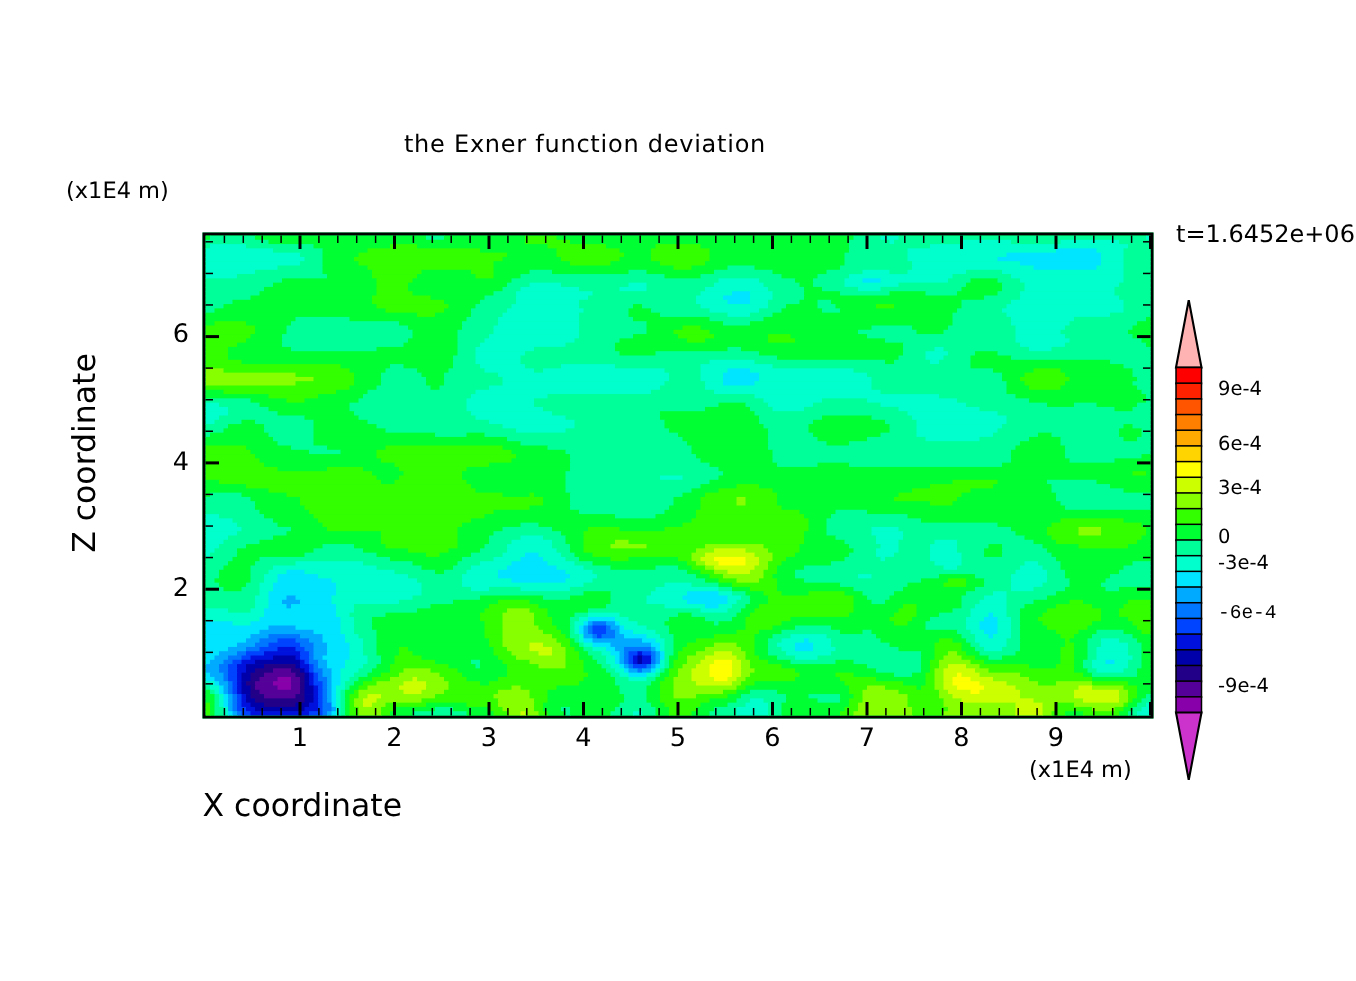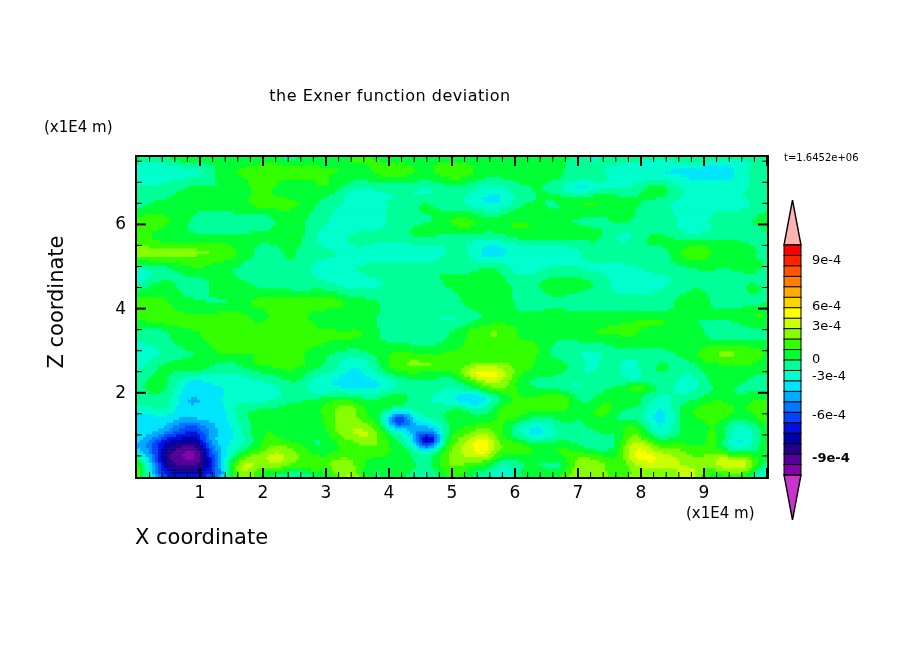--- a/index.html
+++ b/index.html
@@ -5,21 +5,21 @@
   html,body{margin:0;padding:0;background:#ffffff;}
   body{width:904px;height:654px;position:relative;overflow:hidden;
        font-family:"DejaVu Sans", sans-serif;color:#000;}
   .abs{position:absolute;}
   #plot-title{
     left:0;top:86px;width:780px;text-align:center;
     font-size:16px;letter-spacing:.5px;font-family:"DejaVu Sans", sans-serif;
   }
   #y-unit-label{left:44px;top:118px;font-size:15px;}
   #x-unit-label{left:686px;top:504px;font-size:15px;}
-  #time-label{left:784px;top:152px;font-size:10px;}
+  #time-label{left:784px;top:146px;font-size:16px;}
   #y-axis-title{
     left:-24px;top:290px;width:160px;text-align:center;
     font-size:21px;transform:rotate(-90deg);transform-origin:50% 50%;
   }
   #x-axis-title{left:135px;top:525px;width:634px;font-size:21px;}
   #plot-frame{left:135px;top:155px;width:634px;height:324px;
               border:2px solid #000;box-sizing:border-box;background:#00ff66;}
   #contour-svg{display:block;width:630px;height:320px;}
   .xtick-label{position:absolute;font-size:17px;text-align:center;width:30px;top:482px;}
   .ytick-label{position:absolute;font-size:17px;text-align:right;width:26px;left:100px;}
@@ -2751,20 +2751,20 @@
       <rect x="6" y="212.27" width="17" height="10.75" fill="#0044ff" stroke="#000" stroke-width="1"></rect>
       <rect x="6" y="222.73" width="17" height="10.75" fill="#0011dd" stroke="#000" stroke-width="1"></rect>
       <rect x="6" y="233.18" width="17" height="10.75" fill="#0000aa" stroke="#000" stroke-width="1"></rect>
       <rect x="6" y="243.64" width="17" height="10.75" fill="#220088" stroke="#000" stroke-width="1"></rect>
       <rect x="6" y="254.09" width="17" height="10.75" fill="#550099" stroke="#000" stroke-width="1"></rect>
       <rect x="6" y="264.55" width="17" height="10.75" fill="#8800aa" stroke="#000" stroke-width="1"></rect>
       <polygon points="14.5,320 23,275 6,275" fill="#cc33cc" stroke="#000" stroke-width="1.4"></polygon>
     </svg>
   <div id="cb-labels">
       <div class="cb-label" style="top: 52.4286px;">9e-4</div>
-      <div class="cb-label" style="top: 98px;">6e-4</div>
+      <div class="cb-label" style="top: 89px;">6e-4</div>
       <div class="cb-label" style="top: 118.143px;">3e-4</div>
       <div class="cb-label" style="top: 151px;">0</div>
       <div class="cb-label" style="top: 168px;">-3e-4</div>
-      <div class="cb-label" style="top: 207px;">-6e-4</div>
-      <div class="cb-label" style="top: 249.571px; font-weight: bold;">-9e-4</div>
+      <div class="cb-label" style="top: 201px; font-family: Liberation Mono, monospace;">-6e-4</div>
+      <div class="cb-label" style="top: 249.571px;">-9e-4</div>
     </div>
 </div>
 
 </body></html>

